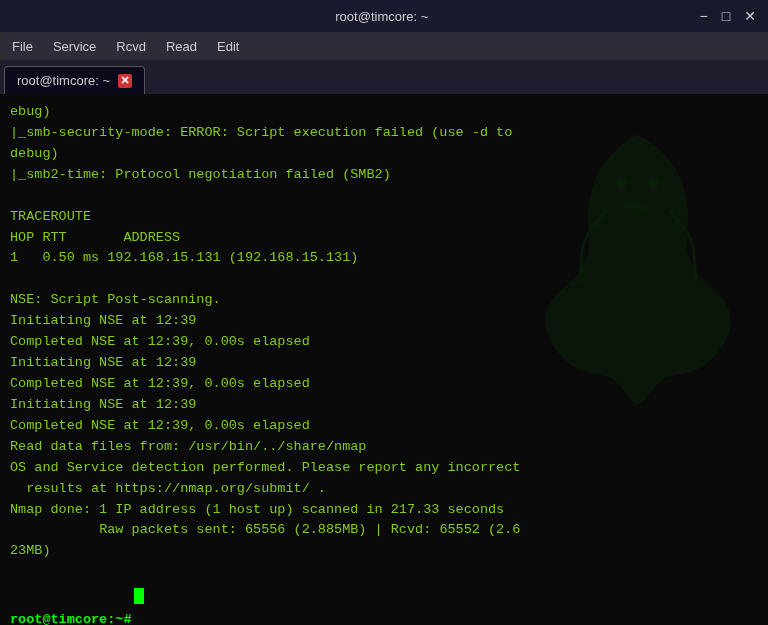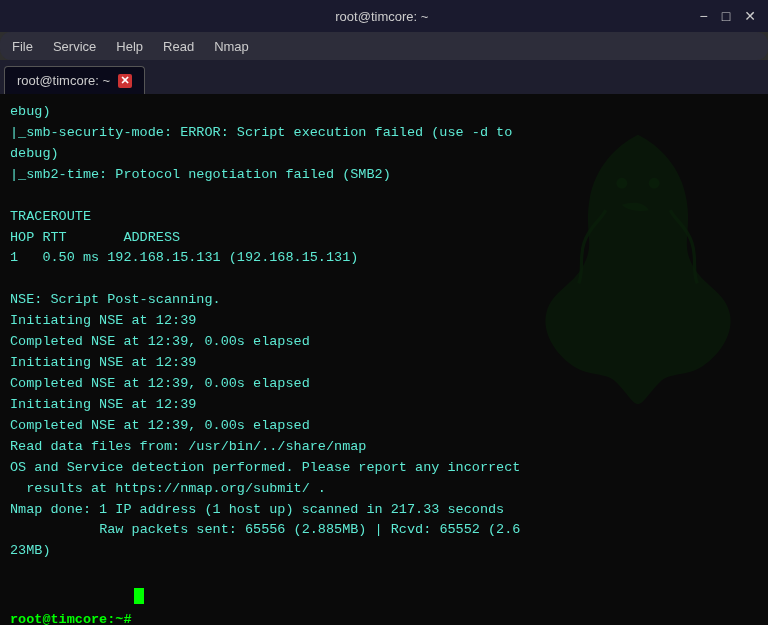--- a/index.html
+++ b/index.html
@@ -112,21 +112,21 @@
     
     .terminal {
       background: #0a0a0a;
       flex: 1;
       padding: 8px 10px;
       overflow: hidden;
       position: relative;
     }
 
     .terminal-content {
-      color: #5eead4;
+      color: #84cc16;
       font-size: 13.5px;
       line-height: 1.55;
       white-space: pre-wrap;
       word-break: break-all;
     }
 
     .prompt-line {
       display: flex;
       align-items: center;
       margin-top: 2px;
@@ -177,23 +177,23 @@
   <div class="title-bar-controls">
     <button class="title-btn">−</button>
     <button class="title-btn">□</button>
     <button class="title-btn">✕</button>
   </div>
 </div>
 
 <div class="menu-bar">
   <span class="menu-item">File</span>
   <span class="menu-item">Service</span>
-  <span class="menu-item">Help</span>
+  <span class="menu-item">Rcvd</span>
   <span class="menu-item">Read</span>
-  <span class="menu-item">Nmap</span>
+  <span class="menu-item">Edit</span>
 </div>
 
 <div class="tab-bar">
   <div class="tab">
     <span>root@timcore: ~</span>
     <button class="tab-close">✕</button>
   </div>
 </div>
 
 <div class="terminal">

